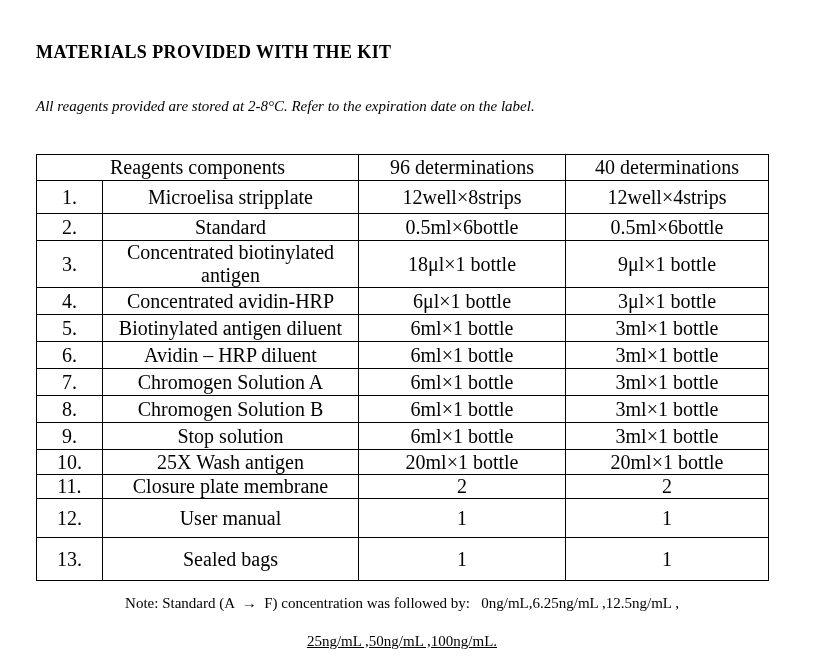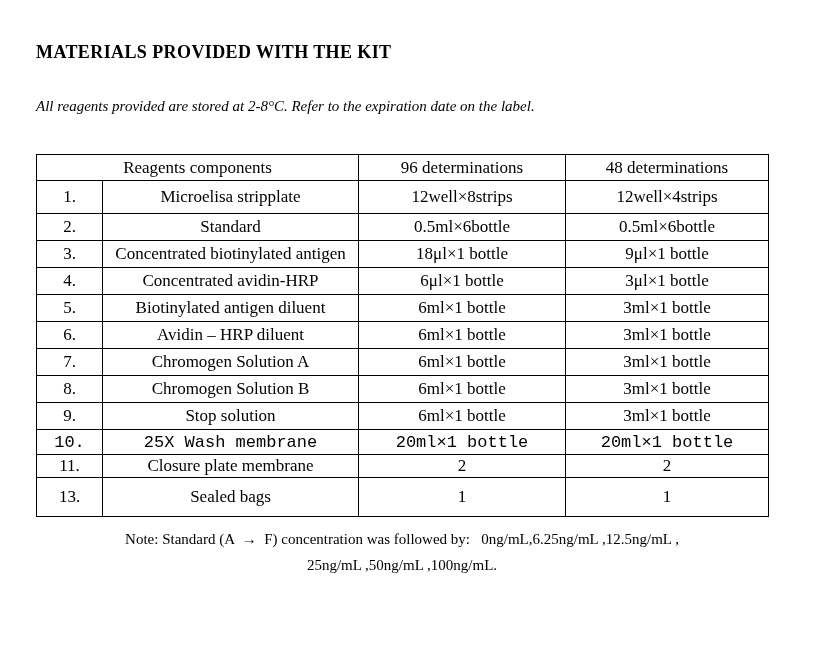--- a/index.html
+++ b/index.html
@@ -36,41 +36,42 @@
     border-collapse: collapse;
     table-layout: fixed;
     width: 732px;
     margin-top: 38px;
   }
   table.reagents th,
   table.reagents td {
     border: 1.5px solid #000000;
     text-align: center;
     vertical-align: middle;
-    font-size: 17px;
+    font-size: 20px;
     font-weight: normal;
     padding: 0 2px;
     overflow: hidden;
   }
   thead tr { height: 26px; }
   tbody tr { height: 27px; }
   tbody tr:nth-child(1)  { height: 33px; }
-  tbody tr:nth-child(10) { height: 25px; font-family: Liberation Mono, monospace; }
+  tbody tr:nth-child(10) { height: 25px; }
   tbody tr:nth-child(11) { height: 23px; padding-left: 21px; }
   tbody tr:nth-child(12) { height: 39px; }
   tbody tr:nth-child(13) { height: 43px; }
   .note-line {
     font-size: 15px;
     line-height: 20px;
     white-space: pre-wrap;
     margin: 12px 0 0 0;
     text-align: center;
   }
   .note-line.second {
-    margin-top: 6px;
+    margin-top: 18px;
+    text-decoration: underline;
   }
 </style>
 </head>
 <body>
 
 <div class="page">
 
   <h1 class="doc-title">MATERIALS PROVIDED WITH THE KIT</h1>
 
   <p class="doc-subtitle">All reagents provided are stored at 2-8°C. Refer to the expiration date on the label.</p>
@@ -79,21 +80,21 @@
     <colgroup>
       <col style="width:66px">
       <col style="width:256px">
       <col style="width:207px">
       <col style="width:203px">
     </colgroup>
     <thead>
       <tr>
         <th colspan="2">Reagents components</th>
         <th>96 determinations</th>
-        <th>48 determinations</th>
+        <th>40 determinations</th>
       </tr>
     </thead>
     <tbody>
       <tr>
         <td>1.</td>
         <td>Microelisa stripplate</td>
         <td>12well×8strips</td>
         <td>12well×4strips</td>
       </tr>
       <tr>
@@ -139,29 +140,35 @@
         <td>3ml×1 bottle</td>
       </tr>
       <tr>
         <td>9.</td>
         <td>Stop solution</td>
         <td>6ml×1 bottle</td>
         <td>3ml×1 bottle</td>
       </tr>
       <tr>
         <td>10.</td>
-        <td>25X Wash membrane</td>
+        <td>25X Wash antigen</td>
         <td>20ml×1 bottle</td>
         <td>20ml×1 bottle</td>
       </tr>
       <tr>
         <td>11.</td>
         <td>Closure plate membrane</td>
         <td>2</td>
         <td>2</td>
+      </tr>
+      <tr>
+        <td>12.</td>
+        <td>User manual</td>
+        <td>1</td>
+        <td>1</td>
       </tr>
       <tr>
         <td>13.</td>
         <td>Sealed bags</td>
         <td>1</td>
         <td>1</td>
       </tr>
     </tbody>
   </table>
 

